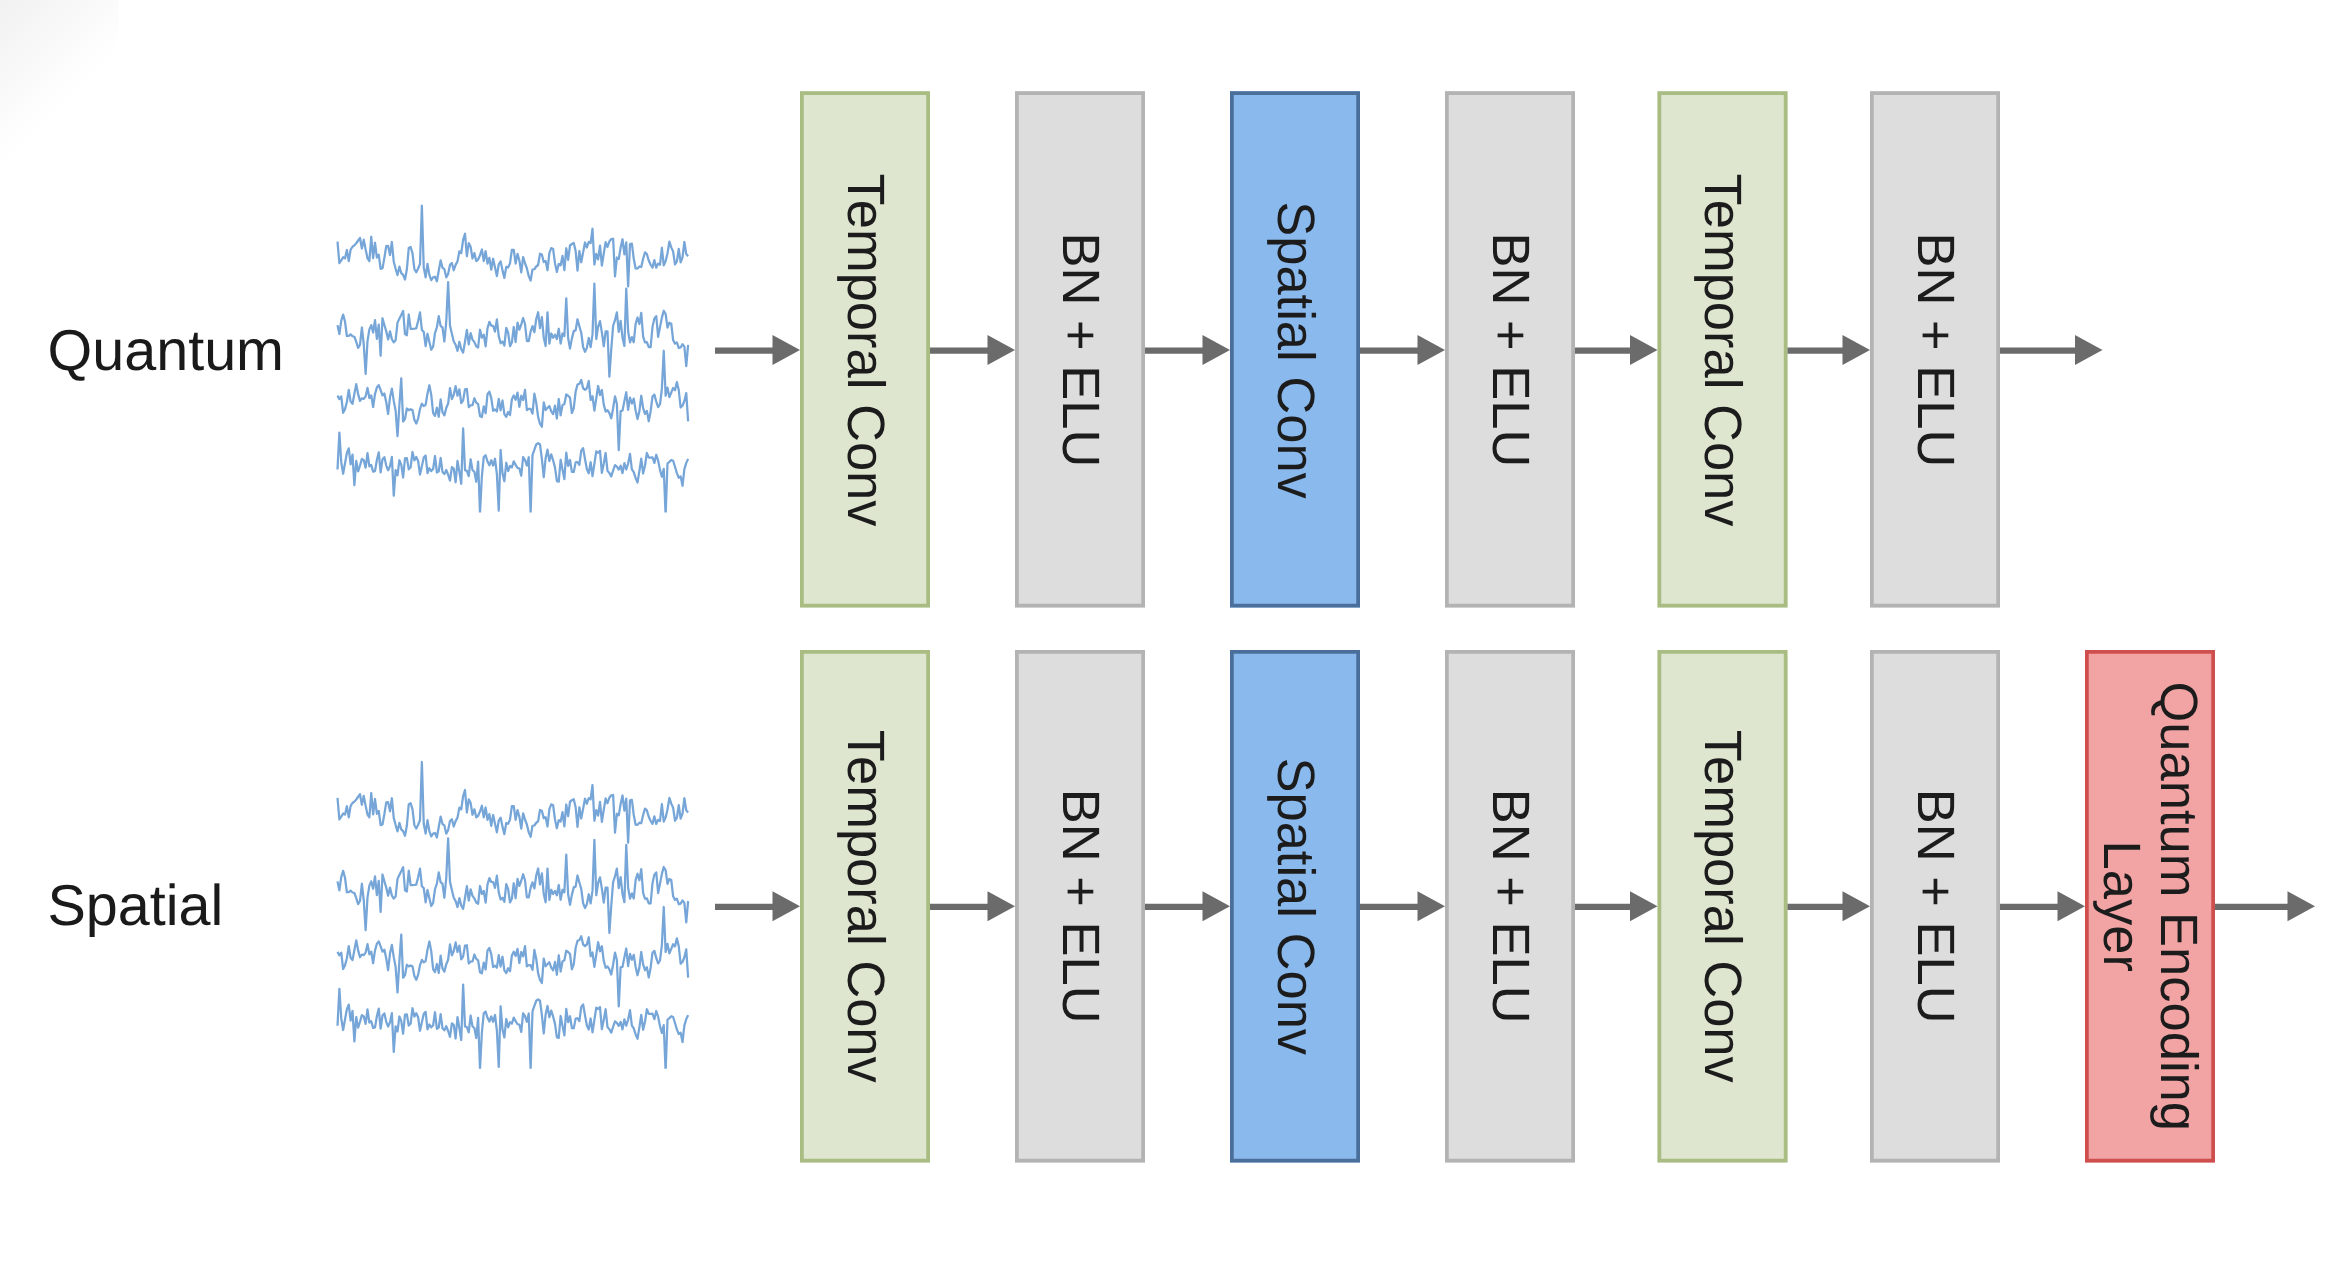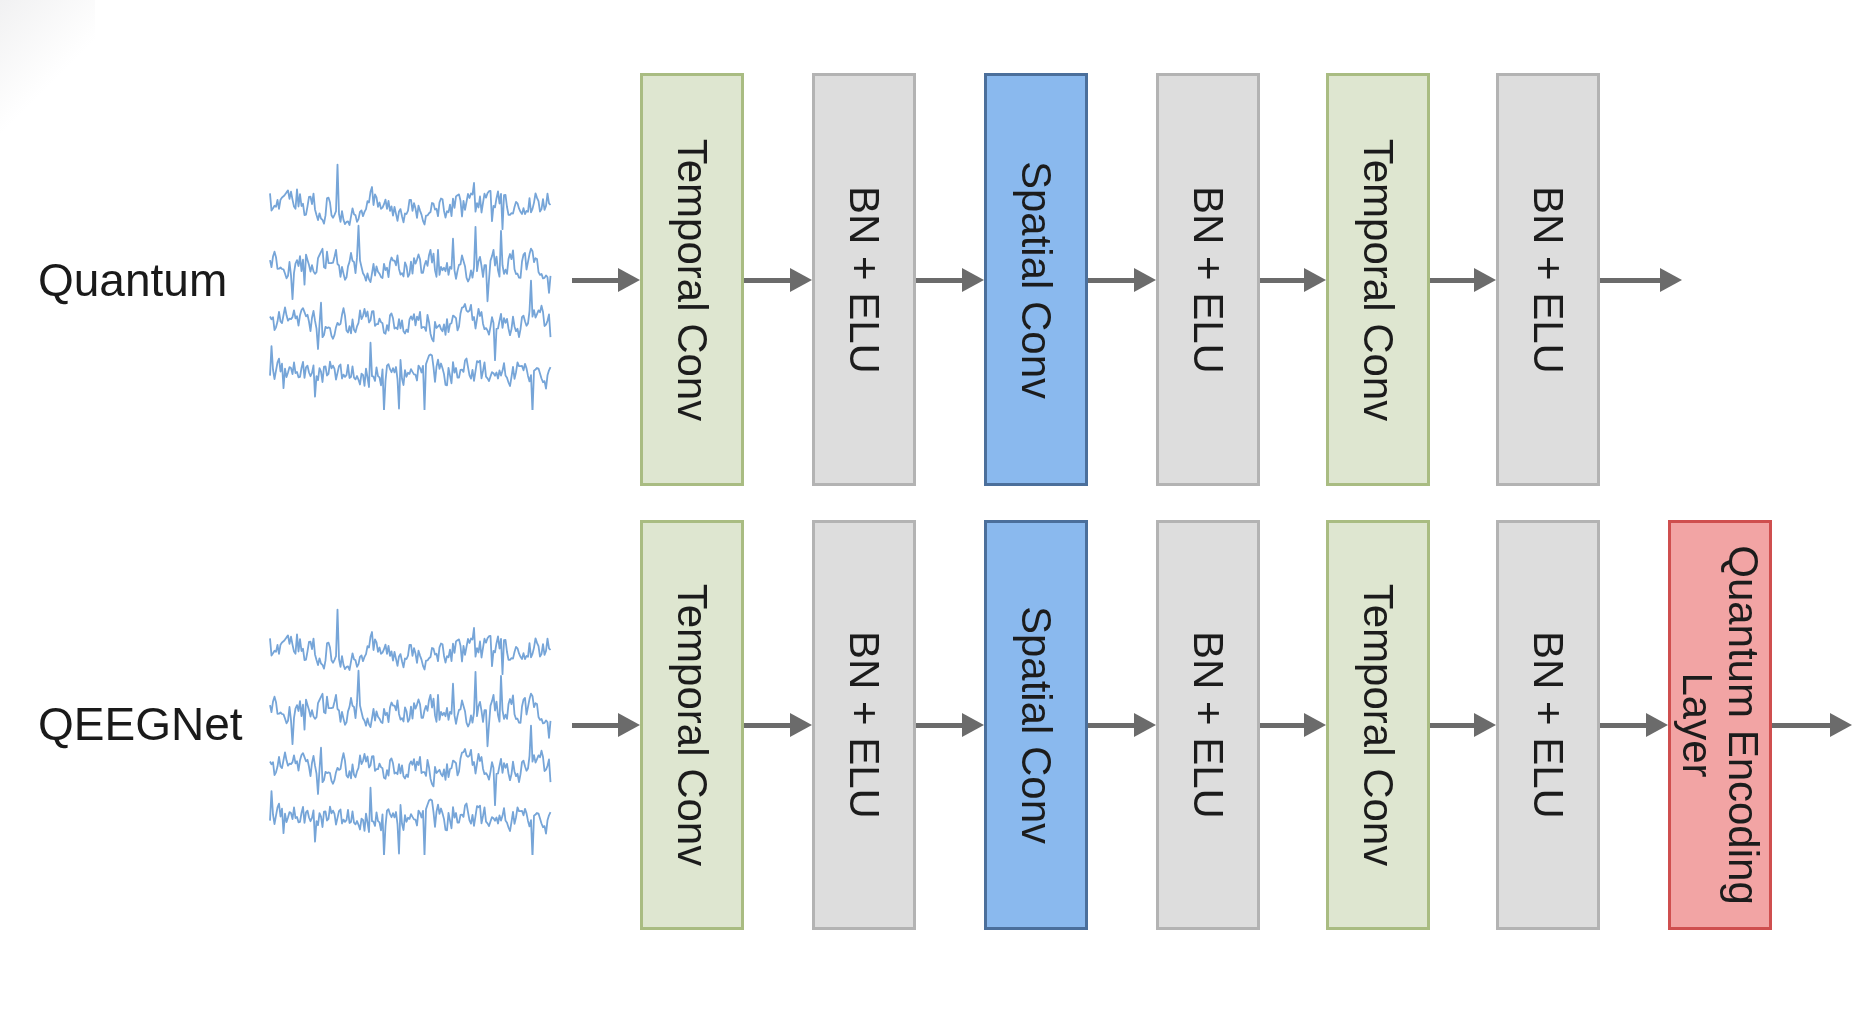--- a/index.html
+++ b/index.html
@@ -146,21 +146,21 @@
 
   <div class="block gray" style="left:1496px; top:73px; width:104px; height:413px;">
     <span class="vlabel">BN + ELU</span>
   </div>
 
   <div class="arrow" style="left:1600px; top:268px; width:82px;">
       <div class="shaft"></div>
       <div class="head"></div>
     </div>
 
-  <div class="row-label" style="left:38px; top:697px;">QEEGNet</div>
+  <div class="row-label" style="left:38px; top:697px;">Spatial</div>
 
   <svg class="waveform" style="top:590px;" viewBox="0 0 285 265">
       <polyline points="2.0,48.3 3.5,65.6 5.0,63.3 6.5,60.8 8.0,61.7 9.5,55.0 11.0,63.9 12.5,54.7 14.0,52.4 15.5,51.3 17.0,49.6 18.5,47.4 20.0,45.4 21.5,53.8 23.0,46.7 24.5,54.6 26.0,61.6 27.5,63.8 29.0,44.4 30.5,61.5 32.0,49.2 33.5,61.0 35.0,58.8 36.5,70.1 38.0,69.6 39.5,61.3 41.0,51.9 42.5,51.7 44.0,59.0 45.5,48.6 47.0,64.4 48.5,70.0 50.0,75.1 51.5,68.3 53.0,73.5 54.5,74.9 56.0,78.6 57.5,70.4 59.0,53.4 60.5,52.6 62.0,57.5 63.5,70.2 65.0,72.8 66.5,69.8 68.0,66.2 69.5,19.6 71.0,69.0 72.5,76.9 74.0,66.1 75.5,74.9 77.0,79.1 78.5,76.9 80.0,76.4 81.5,80.0 83.0,71.6 84.5,63.3 86.0,69.2 87.5,70.3 89.0,76.9 90.5,74.1 92.0,66.8 93.5,65.4 95.0,71.2 96.5,66.9 98.0,64.1 99.5,56.1 101.0,57.5 102.5,46.8 104.0,42.0 105.5,60.0 107.0,49.5 108.5,52.4 110.0,61.8 111.5,57.5 113.0,63.8 114.5,62.6 116.0,59.2 117.5,54.6 119.0,63.9 120.5,56.0 122.0,65.9 123.5,61.3 125.0,70.7 126.5,62.0 128.0,68.9 129.5,75.9 131.0,66.4 132.5,64.1 134.0,71.3 135.5,77.3 137.0,68.5 138.5,69.0 140.0,65.7 141.5,54.8 143.0,54.8 144.5,65.9 146.0,58.1 147.5,63.4 149.0,72.9 150.5,60.7 152.0,65.6 153.5,69.6 155.0,75.9 156.5,79.5 158.0,70.6 159.5,70.4 161.0,68.2 162.5,67.0 164.0,58.0 165.5,58.6 167.0,64.6 168.5,63.7 170.0,71.2 171.5,57.3 173.0,53.5 174.5,54.2 176.0,65.7 177.5,72.6 179.0,66.1 180.5,67.3 182.0,59.7 183.5,71.1 185.0,53.6 186.5,62.9 188.0,51.4 189.5,50.2 191.0,49.4 192.5,55.8 194.0,71.5 195.5,55.8 197.0,64.8 198.5,56.9 200.0,49.0 201.5,53.0 203.0,48.5 204.5,49.5 206.0,38.0 207.5,66.6 209.0,58.1 210.5,62.5 212.0,51.5 213.5,67.5 215.0,57.9 216.5,48.7 218.0,52.6 219.5,48.2 221.0,46.2 222.5,46.0 224.0,76.1 225.5,61.0 227.0,62.3 228.5,53.2 230.0,46.4 231.5,58.5 233.0,48.9 234.5,84.2 236.0,50.2 237.5,49.9 239.0,62.0 240.5,69.8 242.0,69.9 243.5,68.2 245.0,68.6 246.5,62.0 248.0,56.9 249.5,58.3 251.0,63.4 252.5,66.8 254.0,69.1 255.5,63.1 257.0,69.1 258.5,65.9 260.0,66.8 261.5,53.2 263.0,67.3 264.5,63.9 266.0,57.6 267.5,48.3 269.0,52.9 270.5,56.2 272.0,66.6 273.5,64.1 275.0,54.1 276.5,64.9 278.0,60.9 279.5,48.6 281.0,58.3 282.5,60.0" fill="none" stroke="#76a5d8" stroke-width="1.8" stroke-linejoin="round"></polyline>
       <polyline points="2.0,115.1 3.5,122.2 5.0,111.6 6.5,106.7 8.0,112.2 9.5,123.8 11.0,123.7 12.5,122.5 14.0,124.0 15.5,124.4 17.0,128.5 18.5,133.3 20.0,130.8 21.5,117.0 23.0,130.4 24.5,154.2 26.0,127.9 27.5,118.5 29.0,115.1 30.5,121.0 32.0,111.1 33.5,126.1 35.0,114.7 36.5,139.6 38.0,109.6 39.5,115.0 41.0,120.1 42.5,126.5 44.0,120.1 45.5,126.4 47.0,128.9 48.5,127.2 50.0,113.1 51.5,110.0 53.0,106.9 54.5,103.8 56.0,122.3 57.5,123.2 59.0,106.6 60.5,118.1 62.0,118.1 63.5,118.0 65.0,117.7 66.5,111.8 68.0,104.9 69.5,119.0 71.0,120.5 72.5,131.9 74.0,122.0 75.5,128.6 77.0,134.8 78.5,132.3 80.0,121.4 81.5,116.9 83.0,107.9 84.5,115.8 86.0,116.9 87.5,128.2 89.0,112.4 90.5,80.7 92.0,115.5 93.5,122.0 95.0,128.2 96.5,130.8 98.0,135.7 99.5,128.5 101.0,134.4 102.5,137.1 104.0,128.4 105.5,118.9 107.0,130.5 108.5,121.5 110.0,126.7 111.5,128.7 113.0,132.0 114.5,133.0 116.0,118.8 117.5,125.1 119.0,122.8 120.5,132.1 122.0,117.6 123.5,112.5 125.0,115.5 126.5,115.6 128.0,120.3 129.5,110.5 131.0,123.9 132.5,129.6 134.0,128.2 135.5,131.5 137.0,117.3 138.5,121.2 140.0,131.9 141.5,129.0 143.0,116.6 144.5,128.6 146.0,113.1 147.5,118.7 149.0,114.6 150.5,109.4 152.0,114.2 153.5,127.8 155.0,127.8 156.5,120.3 158.0,115.9 159.5,120.8 161.0,110.2 162.5,104.8 164.0,117.5 165.5,108.7 167.0,125.2 168.5,131.8 170.0,104.9 171.5,129.9 173.0,121.8 174.5,125.2 176.0,122.8 177.5,126.2 179.0,118.0 180.5,129.8 182.0,121.8 183.5,123.8 185.0,93.7 186.5,125.4 188.0,133.9 189.5,125.9 191.0,119.9 192.5,119.3 194.0,110.4 195.5,116.0 197.0,121.2 198.5,132.6 200.0,136.5 201.5,133.3 203.0,125.4 204.5,132.7 206.0,122.5 207.5,81.9 209.0,126.2 210.5,116.3 212.0,111.9 213.5,120.9 215.0,132.0 216.5,120.1 218.0,120.1 219.5,156.3 221.0,134.6 222.5,115.6 224.0,111.1 225.5,104.9 227.0,120.5 228.5,111.7 230.0,125.2 231.5,131.7 233.0,85.9 234.5,120.2 236.0,128.9 237.5,124.7 239.0,128.8 240.5,114.1 242.0,109.0 243.5,114.2 245.0,105.3 246.5,124.3 248.0,129.0 249.5,128.7 251.0,132.7 252.5,132.8 254.0,116.5 255.5,109.7 257.0,107.9 258.5,124.5 260.0,116.9 261.5,109.1 263.0,103.6 264.5,106.2 266.0,117.1 267.5,113.2 269.0,114.0 270.5,127.0 272.0,129.9 273.5,128.9 275.0,133.4 276.5,132.9 278.0,130.4 279.5,132.3 281.0,147.9 282.5,130.9" fill="none" stroke="#76a5d8" stroke-width="1.8" stroke-linejoin="round"></polyline>
       <polyline points="2.0,171.5 3.5,174.3 5.0,172.2 6.5,185.2 8.0,182.3 9.5,176.6 11.0,166.9 12.5,176.3 14.0,178.1 15.5,170.1 17.0,162.3 18.5,170.3 20.0,175.7 21.5,173.7 23.0,174.1 24.5,172.1 26.0,165.3 27.5,173.4 29.0,171.3 30.5,180.6 32.0,170.3 33.5,165.0 35.0,163.1 36.5,167.1 38.0,171.3 39.5,169.8 41.0,176.8 42.5,186.2 44.0,172.7 45.5,165.9 47.0,175.7 48.5,183.6 50.0,204.0 51.5,179.3 53.0,157.7 54.5,192.2 56.0,190.0 57.5,181.8 59.0,183.1 60.5,182.4 62.0,183.1 63.5,190.8 65.0,193.8 66.5,189.9 68.0,182.2 69.5,177.9 71.0,179.9 72.5,178.9 74.0,169.8 75.5,163.2 77.0,170.9 78.5,185.4 80.0,187.6 81.5,181.2 83.0,188.4 84.5,174.5 86.0,184.8 87.5,187.3 89.0,181.4 90.5,177.8 92.0,165.5 93.5,174.2 95.0,170.8 96.5,163.9 98.0,171.6 99.5,166.5 101.0,177.5 102.5,175.3 104.0,166.5 105.5,166.2 107.0,180.8 108.5,179.2 110.0,179.2 111.5,173.6 113.0,177.1 114.5,178.3 116.0,187.8 117.5,188.7 119.0,180.1 120.5,185.6 122.0,170.4 123.5,168.4 125.0,173.3 126.5,183.6 128.0,182.5 129.5,184.2 131.0,174.1 132.5,183.3 134.0,175.4 135.5,186.3 137.0,188.5 138.5,184.6 140.0,187.0 141.5,174.4 143.0,171.4 144.5,174.8 146.0,169.1 147.5,180.4 149.0,171.6 150.5,175.0 152.0,166.9 153.5,183.1 155.0,182.1 156.5,182.1 158.0,185.9 159.5,169.9 161.0,177.2 162.5,188.7 164.0,194.0 165.5,196.4 167.0,176.9 168.5,183.0 170.0,181.3 171.5,179.8 173.0,184.1 174.5,186.3 176.0,179.5 177.5,189.8 179.0,174.2 180.5,187.2 182.0,179.1 183.5,178.2 185.0,170.6 186.5,171.6 188.0,173.2 189.5,185.4 191.0,181.5 192.5,168.4 194.0,162.6 195.5,162.1 197.0,159.0 198.5,165.6 200.0,166.8 201.5,165.6 203.0,159.8 204.5,175.0 206.0,172.0 207.5,183.5 209.0,173.9 210.5,163.8 212.0,171.0 213.5,167.0 215.0,178.7 216.5,184.2 218.0,183.1 219.5,185.5 221.0,189.6 222.5,181.6 224.0,172.1 225.5,178.0 227.0,215.1 228.5,183.9 230.0,183.5 231.5,175.9 233.0,168.8 234.5,182.9 236.0,173.1 237.5,177.8 239.0,173.9 240.5,183.5 242.0,190.2 243.5,184.1 245.0,171.6 246.5,181.5 248.0,186.2 249.5,183.7 251.0,192.0 252.5,184.2 254.0,172.2 255.5,170.7 257.0,176.3 258.5,180.7 260.0,178.4 261.5,166.1 263.0,135.6 264.5,171.6 266.0,165.1 267.5,172.6 269.0,169.1 270.5,165.4 272.0,167.2 273.5,160.7 275.0,167.0 276.5,181.0 278.0,179.6 279.5,175.8 281.0,169.5 282.5,192.1" fill="none" stroke="#76a5d8" stroke-width="1.8" stroke-linejoin="round"></polyline>
       <polyline points="2.0,230.6 3.5,201.1 5.0,224.7 6.5,234.0 8.0,225.7 9.5,217.4 11.0,213.7 12.5,226.5 14.0,218.7 15.5,243.2 17.0,223.7 18.5,232.1 20.0,227.4 21.5,222.1 23.0,223.1 24.5,229.1 26.0,217.5 27.5,228.0 29.0,227.0 30.5,232.3 32.0,231.9 33.5,223.0 35.0,216.9 36.5,232.9 38.0,222.4 39.5,220.7 41.0,227.5 42.5,231.2 44.0,227.9 45.5,220.5 47.0,251.6 48.5,231.1 50.0,235.2 51.5,223.2 53.0,226.7 54.5,237.0 56.0,221.6 57.5,221.5 59.0,230.5 60.5,228.8 62.0,216.6 63.5,223.3 65.0,220.6 66.5,223.8 68.0,234.6 69.5,227.9 71.0,221.1 72.5,219.5 74.0,233.5 75.5,229.6 77.0,231.9 78.5,230.2 80.0,219.8 81.5,233.0 83.0,232.0 84.5,221.3 86.0,232.6 87.5,234.3 89.0,231.0 90.5,234.8 92.0,239.5 93.5,228.7 95.0,229.9 96.5,240.8 98.0,223.7 99.5,232.5 101.0,242.0 102.5,197.7 104.0,231.1 105.5,231.7 107.0,235.9 108.5,222.4 110.0,231.1 111.5,232.4 113.0,240.4 114.5,224.3 116.0,265.5 117.5,236.0 119.0,220.7 120.5,219.2 122.0,224.2 123.5,227.2 125.0,223.2 126.5,227.4 128.0,222.0 129.5,234.3 131.0,263.5 132.5,215.0 134.0,233.7 135.5,240.0 137.0,225.2 138.5,231.8 140.0,227.8 141.5,228.9 143.0,224.1 144.5,226.9 146.0,229.4 147.5,229.7 149.0,235.5 150.5,220.6 152.0,222.9 153.5,227.5 155.0,220.8 156.5,265.5 158.0,219.1 159.5,214.7 161.0,210.6 162.5,209.5 164.0,210.6 165.5,222.1 167.0,236.8 168.5,221.6 170.0,214.7 171.5,223.8 173.0,218.5 174.5,223.2 176.0,229.1 177.5,239.9 179.0,240.3 180.5,222.8 182.0,230.7 183.5,238.3 185.0,217.1 186.5,227.7 188.0,223.0 189.5,232.5 191.0,232.6 192.5,224.9 194.0,224.6 195.5,226.9 197.0,215.5 198.5,213.5 200.0,222.2 201.5,230.4 203.0,233.6 204.5,224.8 206.0,235.9 207.5,226.1 209.0,216.1 210.5,217.2 212.0,215.7 213.5,233.3 215.0,226.0 216.5,217.4 218.0,231.7 219.5,233.4 221.0,236.1 222.5,231.4 224.0,227.1 225.5,228.3 227.0,230.7 228.5,227.5 230.0,233.5 231.5,225.5 233.0,230.6 234.5,225.8 236.0,218.1 237.5,230.5 239.0,232.7 240.5,237.5 242.0,241.0 243.5,231.9 245.0,221.9 246.5,233.8 248.0,227.4 249.5,217.4 251.0,221.1 252.5,221.1 254.0,220.9 255.5,225.3 257.0,218.8 258.5,223.4 260.0,230.9 261.5,236.4 263.0,230.1 264.5,267.4 266.0,225.8 267.5,224.5 269.0,223.0 270.5,223.6 272.0,228.4 273.5,233.5 275.0,237.2 276.5,236.1 278.0,243.6 279.5,230.3 281.0,225.3 282.5,222.1" fill="none" stroke="#76a5d8" stroke-width="1.8" stroke-linejoin="round"></polyline>
     </svg>
 
   <div class="arrow" style="left:572px; top:713px; width:68px;">
       <div class="shaft"></div>

